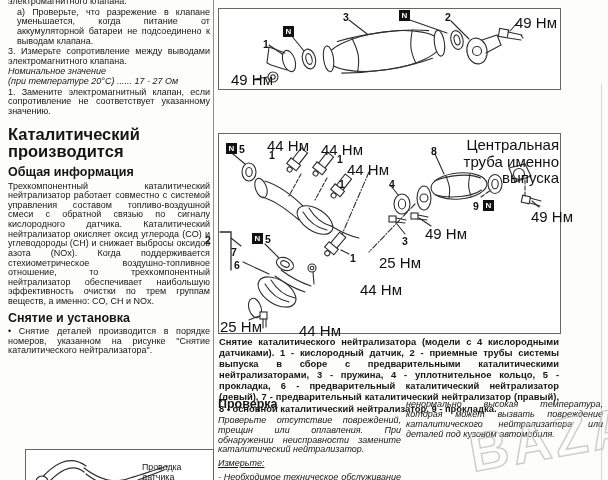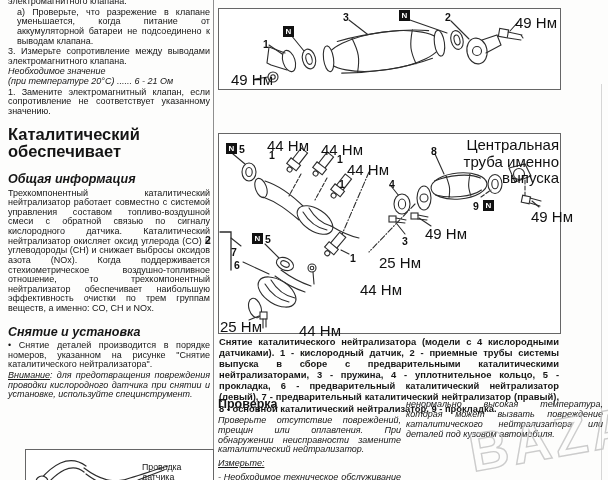--- a/index.html
+++ b/index.html
@@ -8,21 +8,21 @@
   .vdiv{position:absolute;width:1px;background:#8f8f8f;}
   .edge-line{position:absolute;width:1px;background:#d6d6d6;}
   
   .left-col{position:absolute;left:8px;top:-3px;width:202px;font-size:9px;line-height:1.07;
             text-align:justify;}
   .left-col p{margin:0 0 1px 0;}
   .indent{padding-left:9px;}
   .it{font-style:italic;}
   .u{text-decoration:underline;}
   h1.sec{font-size:16.5px;line-height:1.08;margin:9px 0 3px 0;font-weight:700;}
-  h2.sub{font-size:12.5px;margin:12px 0 2px 0;font-weight:700;font-style:italic;}
+  h2.sub{font-size:12.5px;margin:5px 0 2px 0;font-weight:700;}
   
   .fig-box{position:absolute;border:1.5px solid #666;background:#fff;overflow:visible;}
   .fig-box svg{position:absolute;left:0;top:0;}
   .fig-label{position:absolute;font-size:15px;color:#111;white-space:nowrap;z-index:3;}
   .part-num{font-weight:700;font-size:10.5px;}
   .n-box{background:#111;color:#fff;font-weight:700;font-size:8px;line-height:1;
          padding:1.5px 2.5px;}
   .caption{position:absolute;font-weight:700;font-size:9.4px;line-height:1.18;
            text-align:justify;}
   
@@ -47,29 +47,28 @@
 
 <div class="page">
 
   <div class="vdiv" style="left:213px;top:0;height:480px;"></div>
   <div class="edge-line" style="left:601px;top:84px;height:396px;"></div>
 
   <div class="left-col">
     <p>электромагнитного клапана.</p>
     <p class="indent">а) Проверьте, что разрежение в клапане уменьшается, когда питание от аккумуляторной батареи не подсоединено к выводам клапана.</p>
     <p>3. Измерьте сопротивление между выводами электромагнитного клапана.</p>
-    <p class="it" style="margin-bottom:0;">Необходимое значение</p>
-    <p class="it">(при температуре 20°С) ...... 6 - 21 Ом</p>
+    <p class="it" style="margin-bottom:0;">Номинальное значение</p>
+    <p class="it">(при температуре 20°С) ...... 17 - 27 Ом</p>
     <p>1. Замените электромагнитный клапан, если сопротивление не соответствует указанному значению.</p>
-    <h1 class="sec">Каталитический обеспечивает</h1>
+    <h1 class="sec">Каталитический производится</h1>
     <h2 class="sub">Общая информация</h2>
     <p>Трехкомпонентный каталитический нейтрализатор работает совместно с системой управления составом топливо-воздушной смеси с обратной связью по сигналу кислородного датчика. Каталитический нейтрализатор окисляет оксид углерода (CO) и углеводороды (CH) и снижает выбросы оксидов азота (NOx). Когда поддерживается стехиометрическое воздушно-топливное отношение, то трехкомпонентный нейтрализатор обеспечивает наибольшую эффективность очистки по трем группам веществ, а именно: CO, CH и NOx.</p>
     <h2 class="sub">Снятие и установка</h2>
     <p><span>•</span><span> Снятие деталей производится в порядке номеров, указанном на рисунке "Снятие каталитического нейтрализатора".</span></p>
-    <p class="it"><span class="u">Внимание</span><span>: для предотвращения повреждения проводки кислородного датчика при снятии и установке, используйте специнструмент.</span></p>
   </div>
 
   <div class="fig-box" style="left:218px;top:8px;width:341px;height:80px;">
     <svg width="341" height="80" viewBox="0 0 341 80">
       <g stroke="#2d2d2d" stroke-width="1.1" fill="none" stroke-linecap="round">
         <line x1="36" y1="70" x2="49" y2="68"></line>
         <circle cx="54" cy="68" r="5" fill="#fff"></circle>
           <circle cx="54" cy="68" r="2.2"></circle>
         <line x1="50" y1="36" x2="66" y2="47"></line>
         <ellipse cx="70" cy="52" rx="6" ry="11" transform="rotate(-18 70 52)" fill="#fff"></ellipse>

